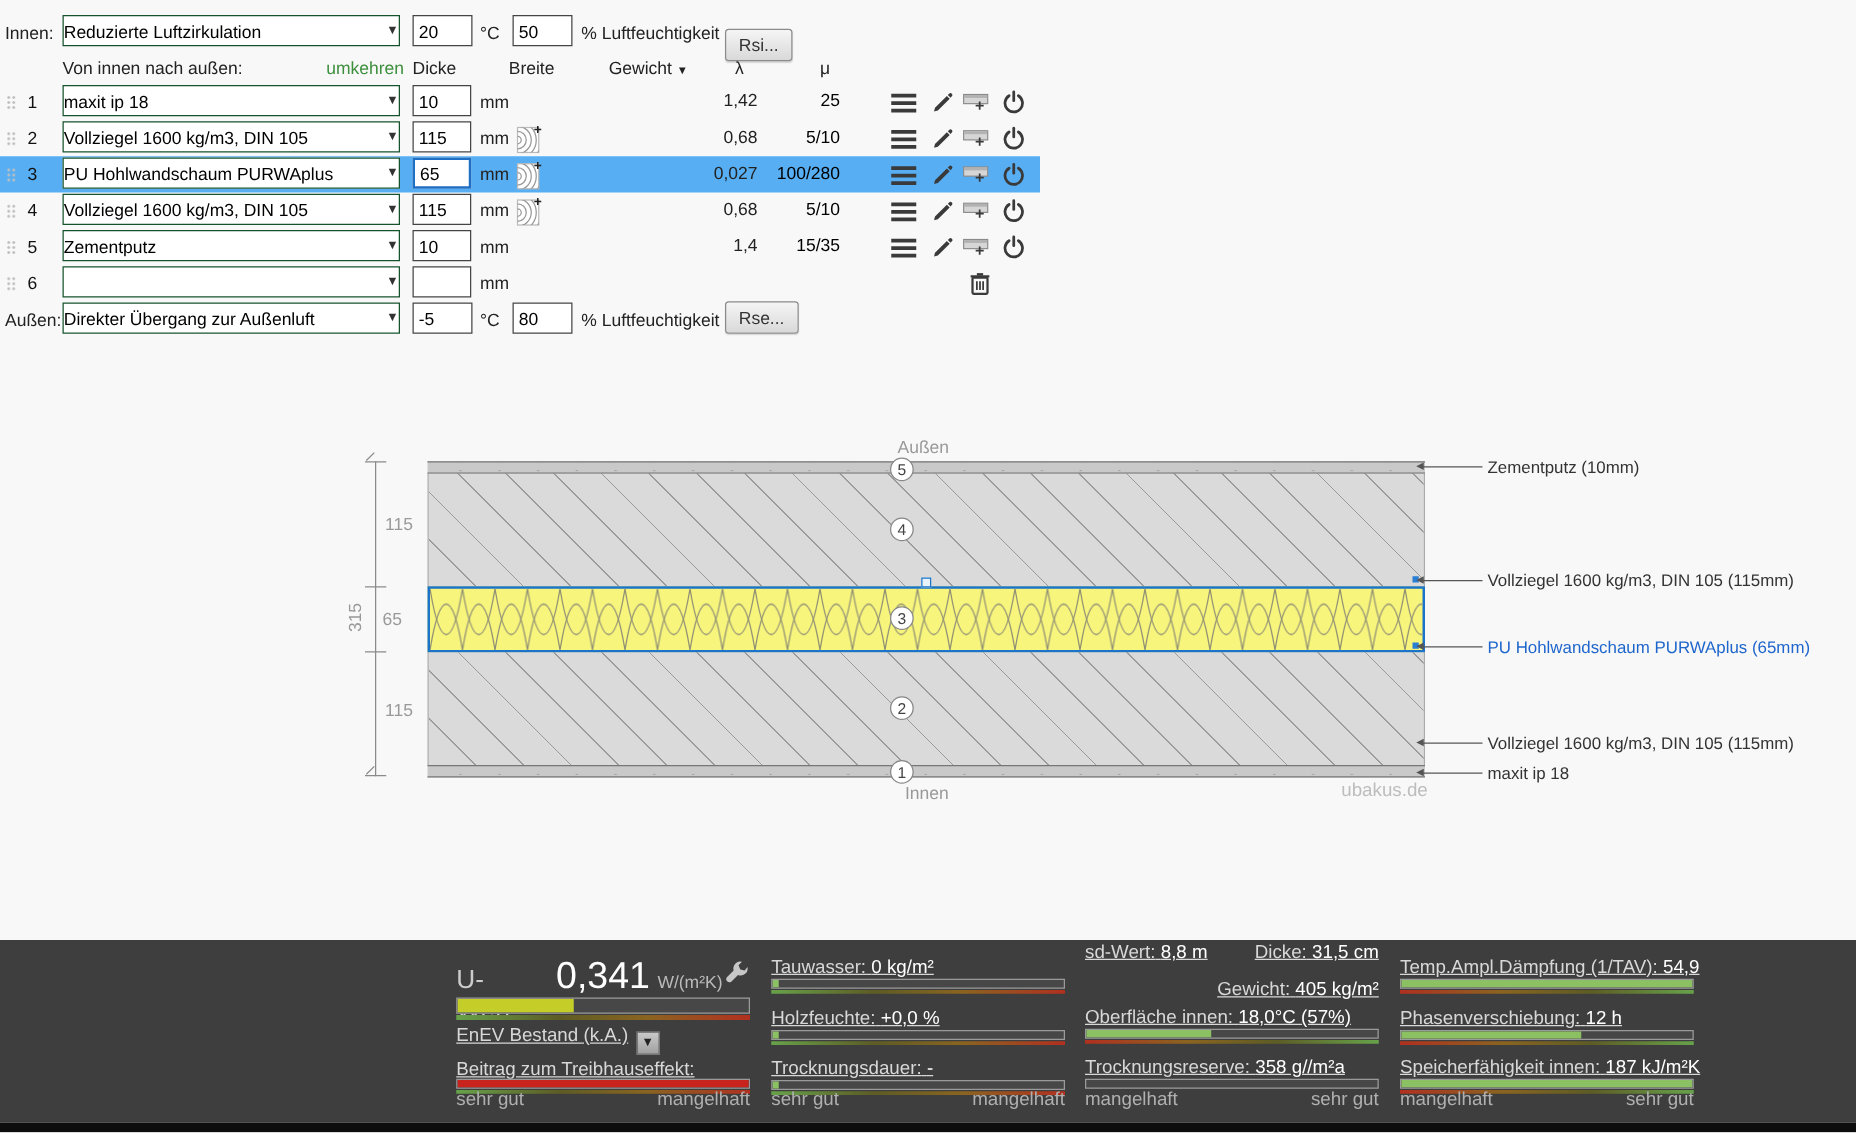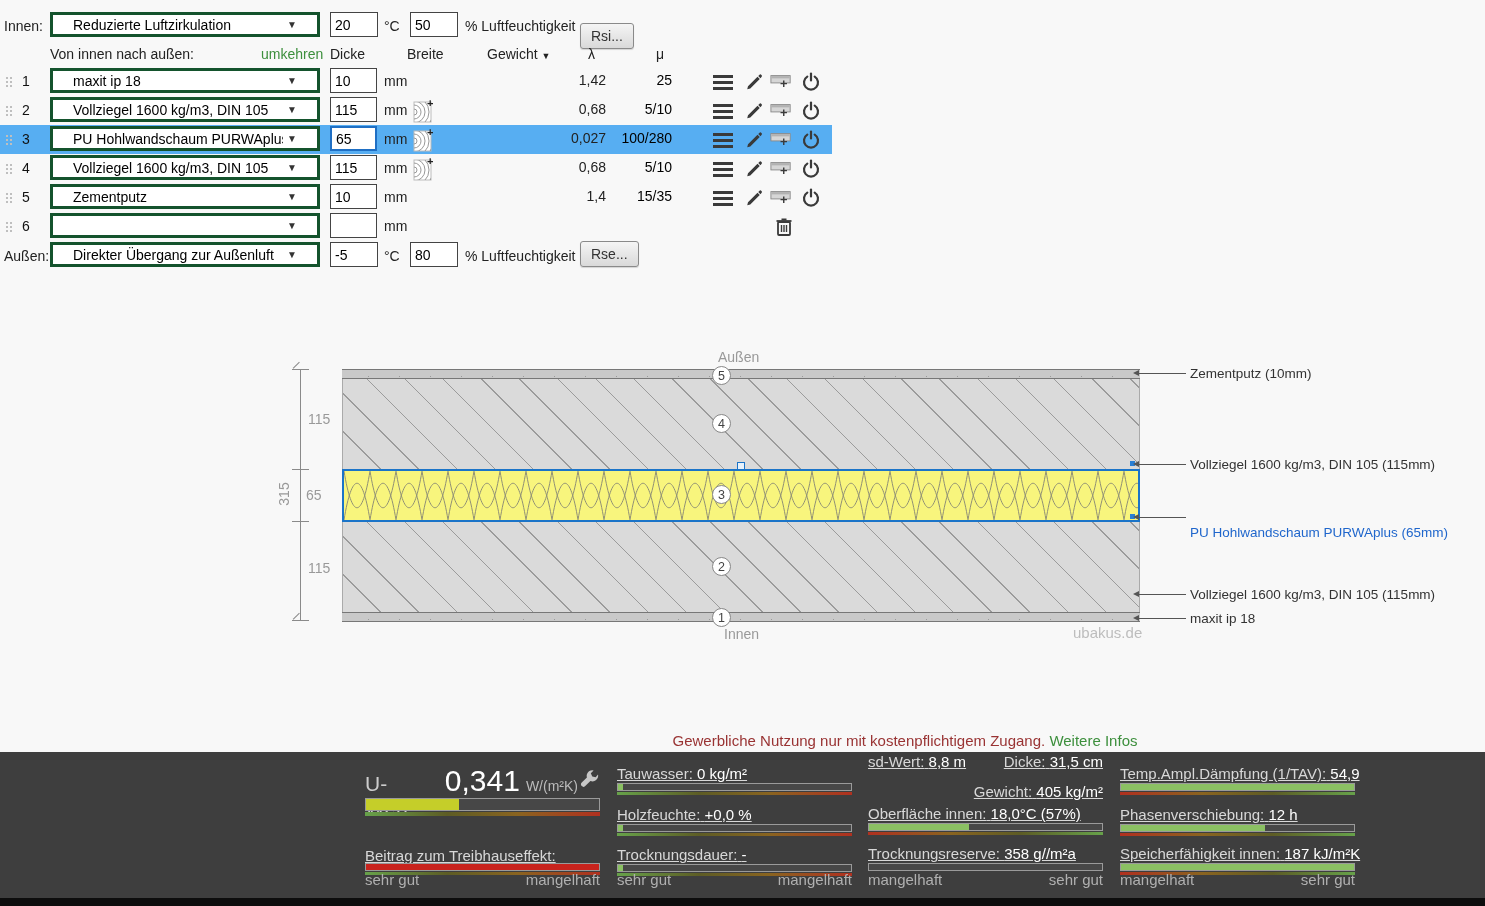--- a/index.html
+++ b/index.html
@@ -3,22 +3,22 @@
 <meta charset="utf-8">
 <style>
   * { box-sizing: border-box; }
   html,body { margin:0; padding:0; }
   body { font-family:"Liberation Sans", sans-serif; background:#f8f8f8; }
   #page { position:relative; width:1485px; height:906px; background:#f8f8f8; overflow:hidden; }
 
   
   .abs { position:absolute; }
   .lbl { font-size:14px; color:#222; }
-  .sel { position:absolute; height:25px; background:#fff; border:3px solid #14532d; font-size:14px; color:#000;
-         display:flex; align-items:center; padding:0 20px; }
+  .sel { position:absolute; height:25px; background:#fff; border:1px solid #14532d; font-size:14px; color:#000;
+         display:flex; align-items:center; padding:0 0; }
   .sel .sel-txt { flex:1; white-space:nowrap; overflow:hidden; }
   .sel .sel-arrow { font-size:10px; color:#333; margin-left:4px; }
   .inp { position:absolute; height:25px; border:1px solid #444; background:#fff; font-size:14px; color:#000;
          padding:0 4px; font-family:"Liberation Sans",sans-serif; }
   .inp.focused { border:2px solid #1f6fc4; }
   .btn { position:absolute; height:26px; background:linear-gradient(#f5f5f5,#d9d9d9); border:1px solid #8a8a8a;
          border-radius:3px; font-size:14px; color:#333; padding:0 10px; display:flex; align-items:center;
          box-shadow:0 1px 1px rgba(0,0,0,.15); }
   .green-link { color:#3c8f3c; font-size:14px; cursor:pointer; }
   .hdr { font-size:14px; color:#222; }
@@ -429,51 +429,50 @@
   <div class="circ" style="top:414px;">4</div>
   <div class="circ" style="top:485px;">3</div>
   <div class="circ" style="top:557px;">2</div>
   <div class="circ" style="top:608px;">1</div>
 
   <div class="leader" style="left:1137px; top:373px; width:49px;"></div>
   <span class="dlabel" style="top:366px;">Zementputz (10mm)</span>
   <div class="leader" style="left:1137px; top:464px; width:49px;"></div>
   <span class="dlabel" style="top:457px;">Vollziegel 1600 kg/m3, DIN 105 (115mm)</span>
   <div class="leader" style="left:1137px; top:517px; width:49px;"></div>
-  <span class="dlabel blue" style="top:525px;">PU Hohlwandschaum PURWAplus (65mm)</span>
+  <span class="dlabel blue" style="top:510px;">PU Hohlwandschaum PURWAplus (65mm)</span>
   <div class="leader" style="left:1137px; top:594px; width:49px;"></div>
   <span class="dlabel" style="top:587px;">Vollziegel 1600 kg/m3, DIN 105 (115mm)</span>
   <div class="leader" style="left:1137px; top:618px; width:49px;"></div>
   <span class="dlabel" style="top:611px;">maxit ip 18</span>
   <span class="abs" style="left:1073px; top:624px; font-size:15px; color:#bdbdbd;">ubakus.de</span>
 
-  <div class="notice">
-    <span>Gewerbliche Nutzung nur mit kostenpflichtigem Zugang.</span>
-    <a href="#">Weitere Infos</a>
-  </div>
 
   <div class="resultbar">
 
     <div class="col col1">
       <div class="metric" style="top:12px;">
         <div class="uwert-line">
           <span class="t1">U-Wert:</span>
           <span class="t2">0,341</span>
           <span class="t3">W/(m²K)</span>
           <span style="margin-left:auto;"><svg width="22" height="22" viewBox="0 0 22 22">
                 <path d="M20 5.5 a5.6 5.6 0 0 1 -7.6 6.4 L7 17.3 a2.5 2.5 0 0 1 -3.5 -3.5 L8.9 8.4 A5.6 5.6 0 0 1 15.6 1.4 L12.8 4.2 L14.3 7.6 L17.7 8.3 Z" fill="#c7c7c7"></path>
               </svg></span>
         </div>
       </div>
       <div class="metric" style="top:46px;">
         <div class="track big">
             <div class="fill" style="width: 40%;"></div>
           </div>
         <div class="strip big gr"></div>
       </div>
+      <div class="metric" style="top:68px;">
+        <span class="rlabel">EnEV Bestand (k.A.)</span><span class="enev-btn">▼</span>
+      </div>
       <div class="metric" style="top:95px;">
         <span class="rlabel">Beitrag zum Treibhauseffekt:</span>
       </div>
       <div class="metric" style="top:111px;">
         <div class="track">
             <div class="fill red" style="width: 100%;"></div>
           </div>
         <div class="strip gr"></div>
       </div>
       <div class="scale-row">

